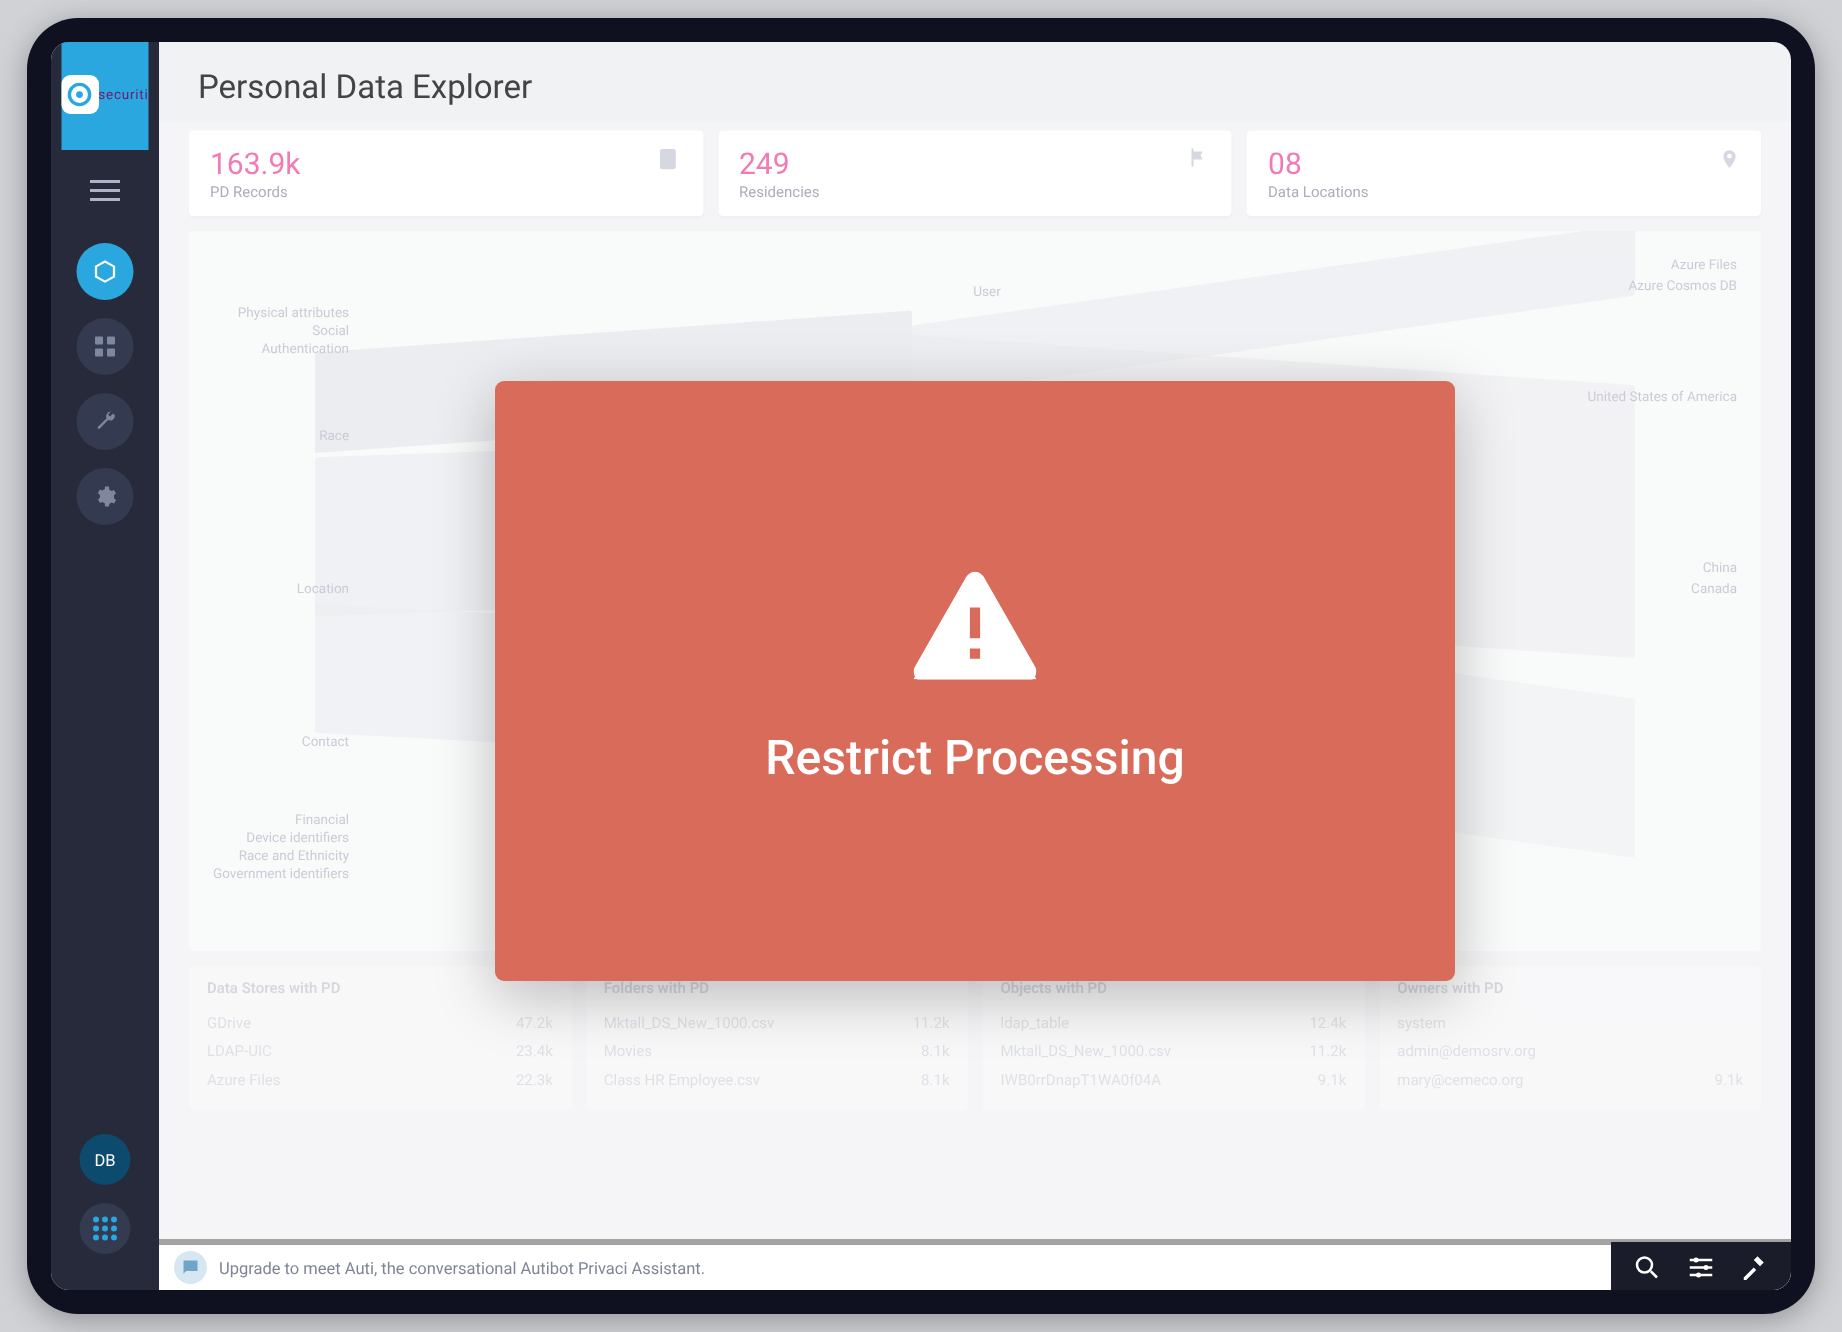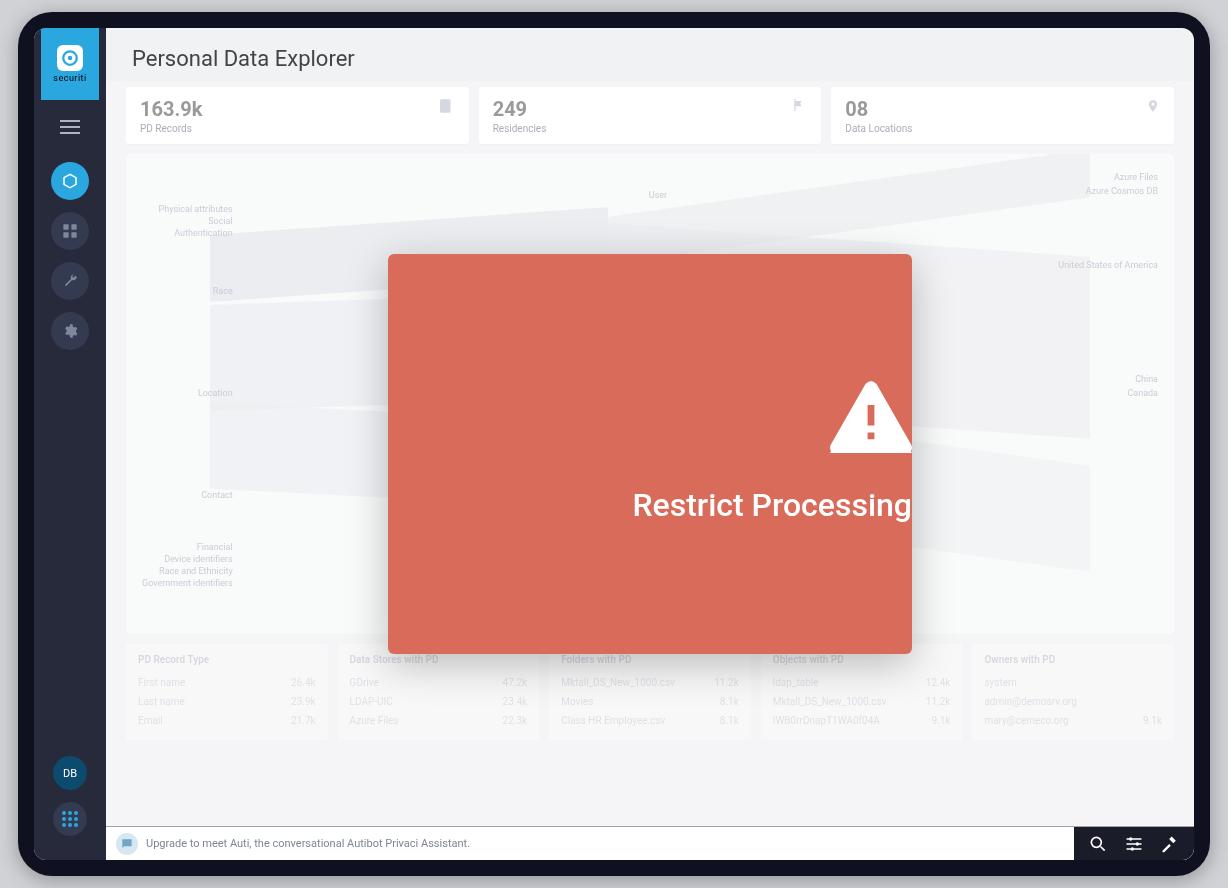--- a/index.html
+++ b/index.html
@@ -44,24 +44,23 @@
     display: flex;
     flex-direction: column;
     align-items: center;
     padding-top: 0;
   }
   .brand-block {
     width: 58px;
     height: 72px;
     background: #2aa7df;
     display: flex;
-    flex-direction: column;
     align-items: center;
     justify-content: center;
-    color: #000000;
+    color: #701a75;
   }
   .brand-icon {
     width: 26px; height: 26px;
     background: #fff;
     border-radius: 6px;
     display:flex;align-items:center;justify-content:center;
     color:#2aa7df;
     font-weight:bold;
     font-size:14px;
     margin-bottom:2px;
@@ -139,21 +138,21 @@
     flex: 1;
     background: #fff;
     border-radius: 3px;
     padding: 10px 14px;
     display: flex;
     justify-content: space-between;
     align-items: flex-start;
     box-shadow: 0 1px 2px rgba(0,0,0,0.04);
   }
   .metric-texts { display:flex;flex-direction:column; }
-  .metric-value { font-size: 20px; font-weight: 700; color: #737373; }
+  .metric-value { font-size: 20px; font-weight: 400; color: #ec4899; }
   .metric-label { font-size: 10px; color: #8a8f9e; margin-top: 2px; }
   .metric-icon { color: #c5c9d4; }
   .sankey-wrap {
     background: #f7f8f9;
     border-radius: 3px;
     height: 480px;
     position: relative;
     padding: 14px 10px;
     overflow: hidden;
   }
@@ -204,41 +203,41 @@
   .mini-table .row { display:flex;justify-content:space-between;padding:4px 0; }
   .mini-table .row .lbl { display:flex;align-items:center;gap:6px; }
   
   .modal-overlay {
     position: absolute;
     inset: 0;
     display:flex;align-items:center;justify-content:center;
     pointer-events:none;
   }
   .modal-card {
-    width: 524px;
+    width: 640px;
     height: 400px;
     background: #d86b5a;
     border-radius: 6px;
-    display:flex;flex-direction:column;align-items:flex-end;justify-content:center;
+    display:flex;flex-direction:column;align-items:center;justify-content:center;
     color:#fff;
     box-shadow: 0 10px 40px rgba(0,0,0,0.25);
     pointer-events:auto;
   }
   .modal-title {
     font-size: 32px;
     font-weight: 500;
     text-align: center;
     line-height: 1.3;
     margin-top: 28px;
   }
   
   .bottom-bar {
     height: 34px;
     background: #fff;
-    border-top: 1px solid #a3a3a3;
+    border-top: 4px solid #a3a3a3;
     display:flex;align-items:center;
     padding: 0 10px;
   }
   .chat-bubble-icon {
     width:22px;height:22px;border-radius:50%;
     background:#d6e7f2;
     display:flex;align-items:center;justify-content:center;
     color:#6fa6c8;
     margin-right:8px;
   }
@@ -385,41 +384,20 @@
             <div class="sankey-labels-right">
               <span>Azure Files</span>
               <span>Azure Cosmos DB</span>
               <span style="margin-top:60px">United States of America</span>
               <span style="margin-top:100px">China</span>
               <span>Canada</span>
             </div>
           </div>
 
           <div class="tables-row">
-            <div class="mini-table">
-              <div class="th">PD Record Type</div>
-              <div class="row">
-                  <span class="lbl">
-                    <span>First name</span>
-                  </span>
-                  <span>26.4k</span>
-                </div>
-              <div class="row">
-                  <span class="lbl">
-                    <span>Last name</span>
-                  </span>
-                  <span>23.9k</span>
-                </div>
-              <div class="row">
-                  <span class="lbl">
-                    <span>Email</span>
-                  </span>
-                  <span>21.7k</span>
-                </div>
-            </div>
             <div class="mini-table">
               <div class="th">Data Stores with PD</div>
               <div class="row">
                   <span class="lbl">
                     <span>GDrive</span>
                   </span>
                   <span>47.2k</span>
                 </div>
               <div class="row">
                   <span class="lbl">

